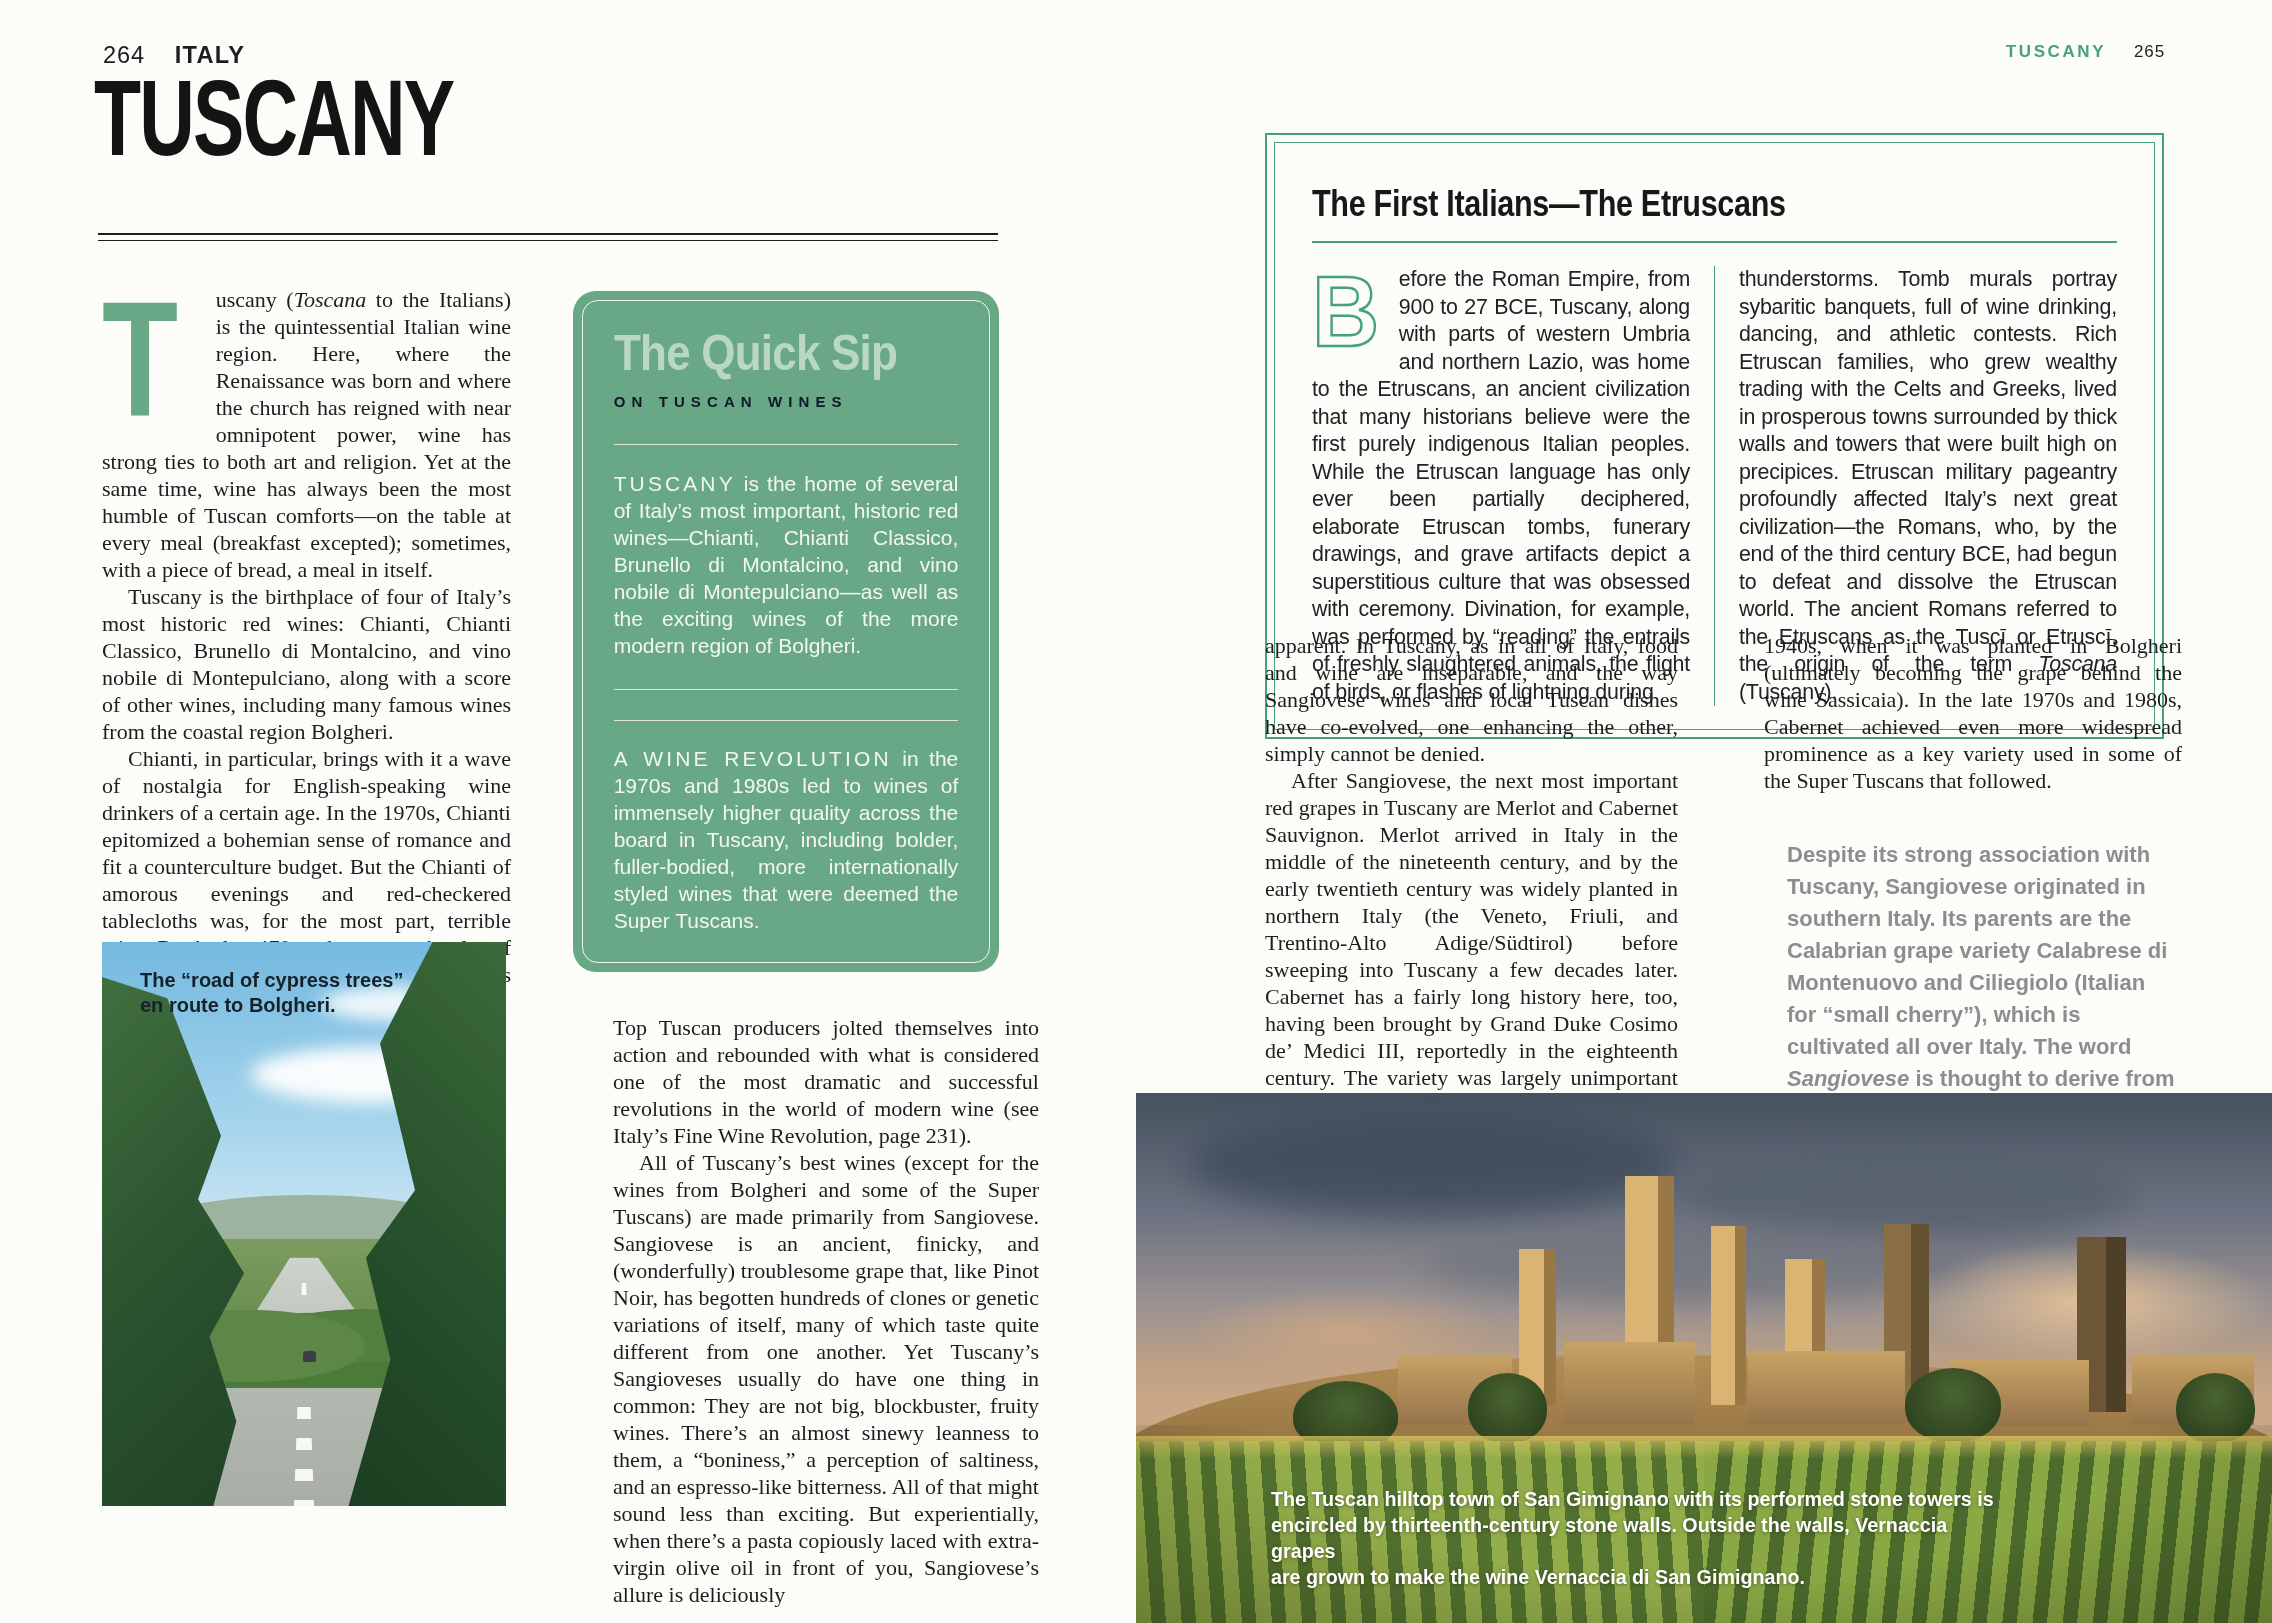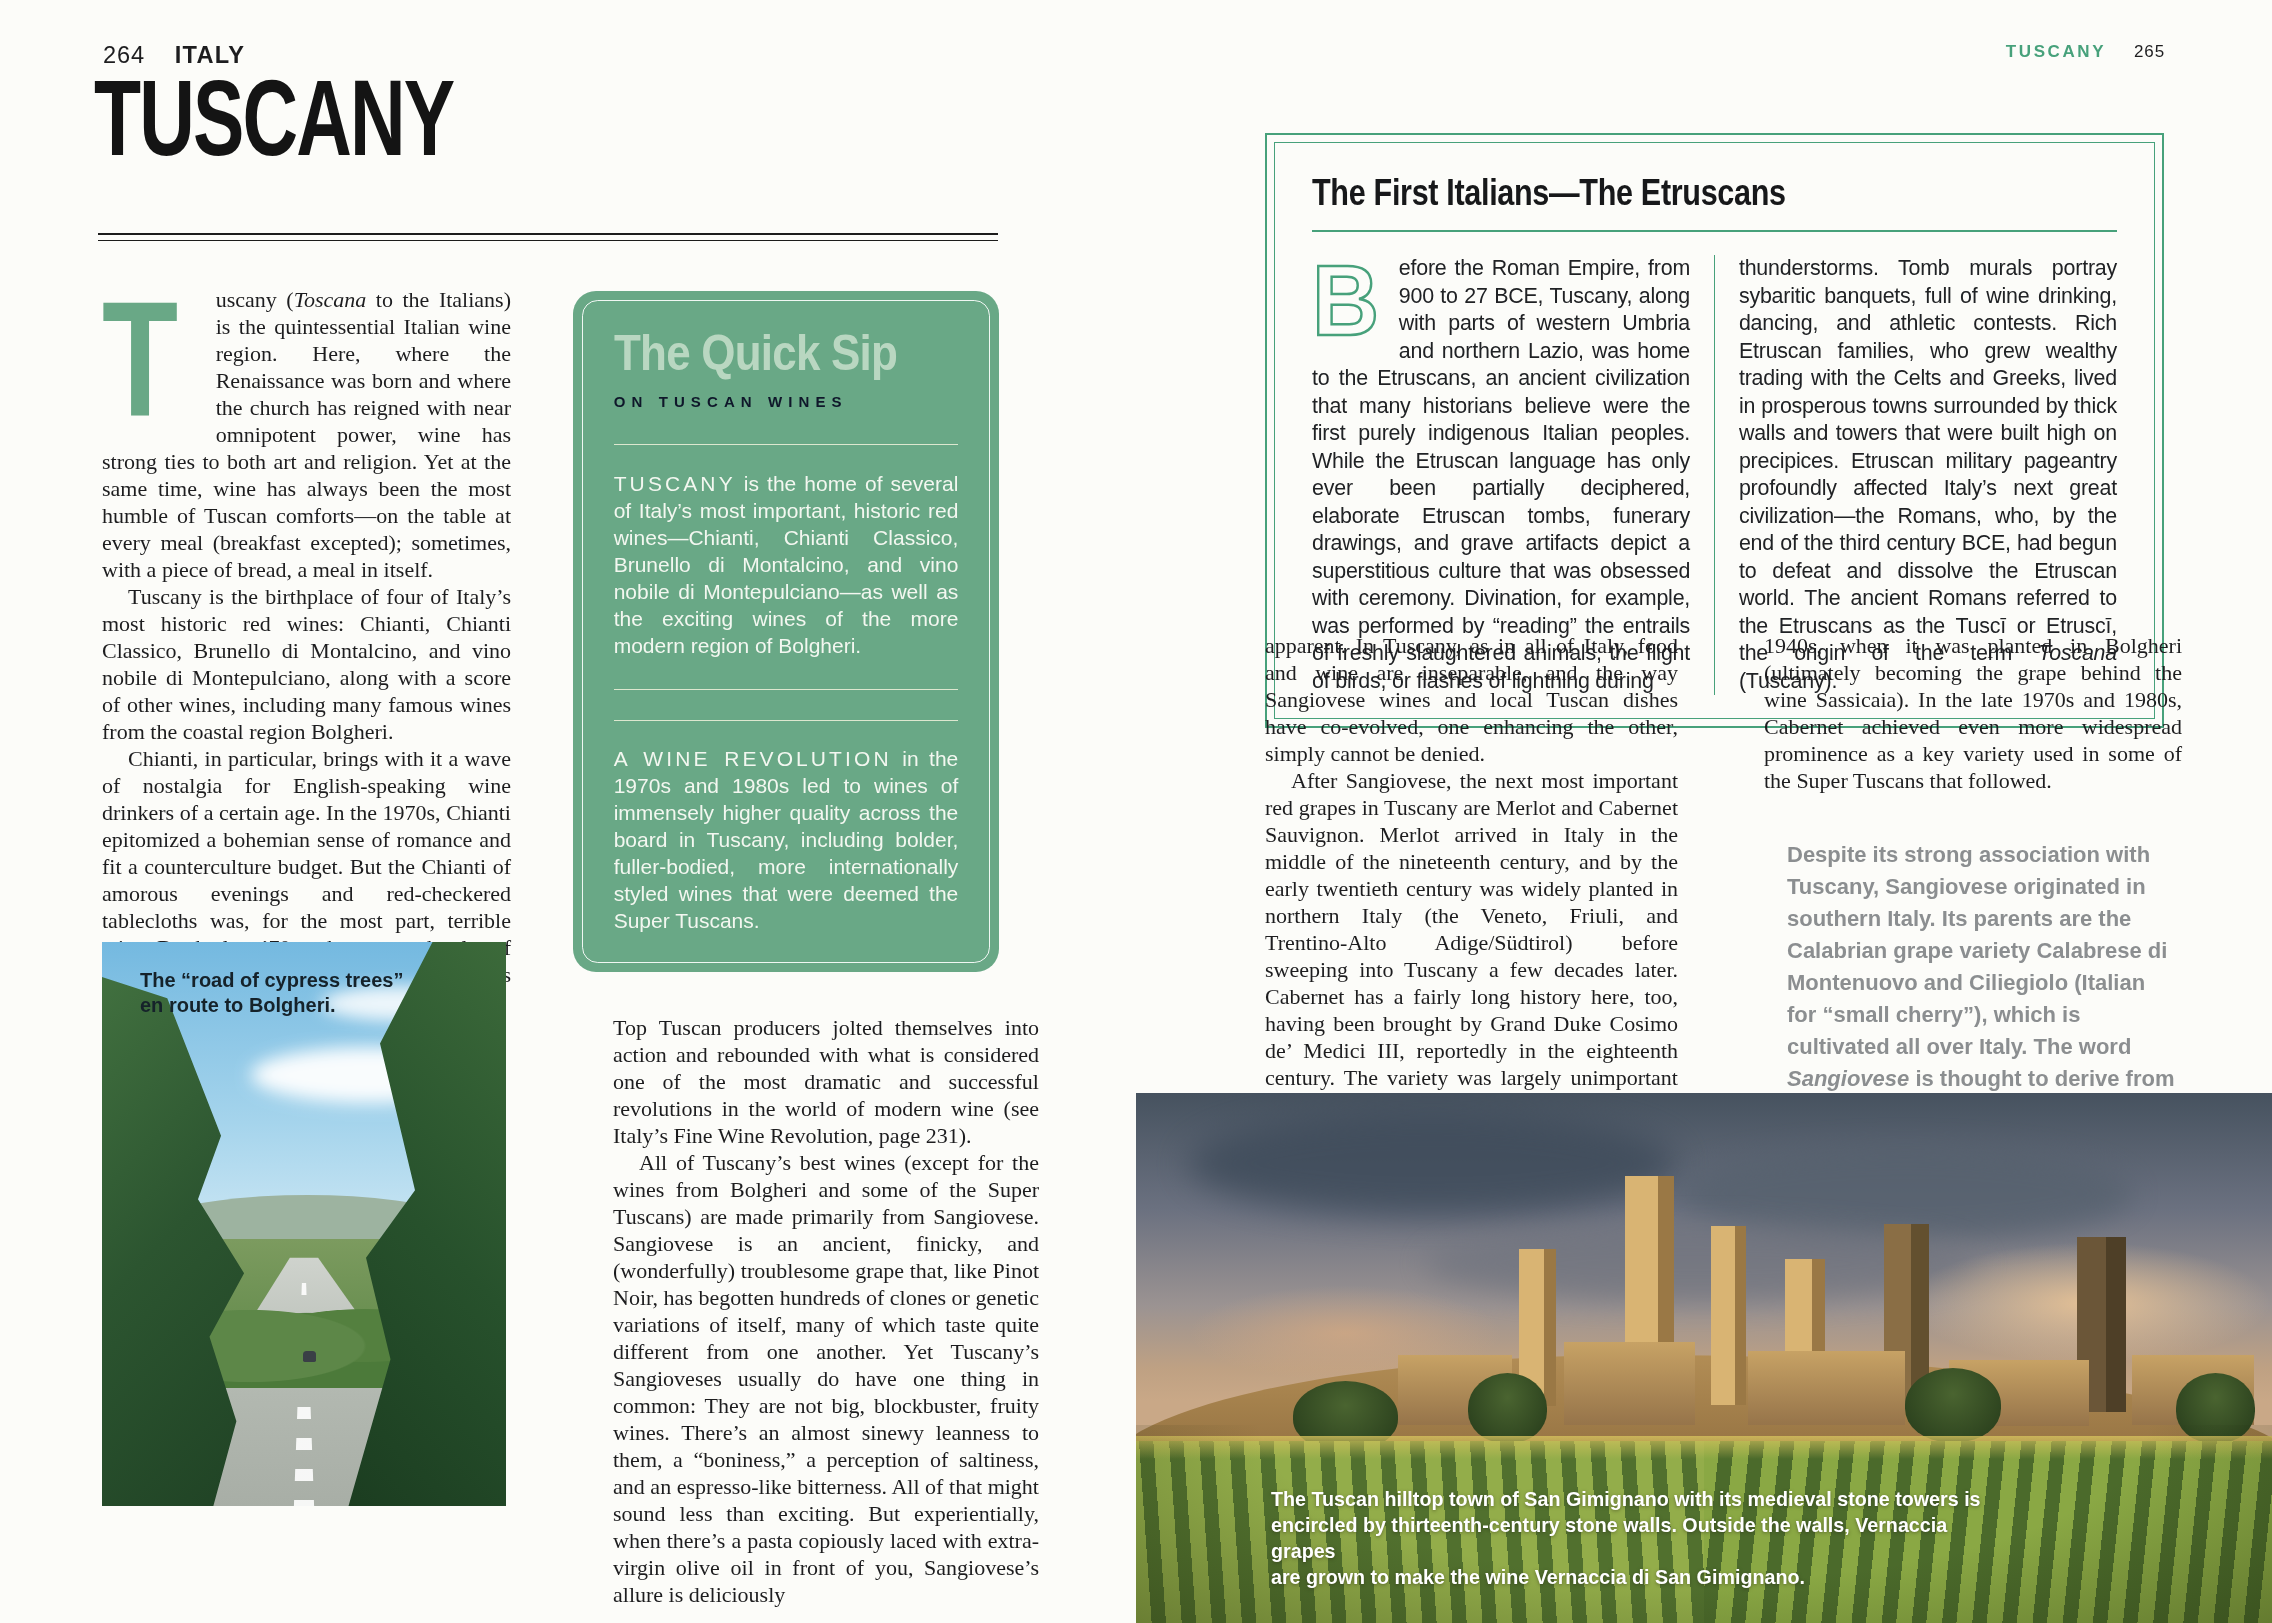--- a/index.html
+++ b/index.html
@@ -62,21 +62,21 @@
     background:linear-gradient(135deg,#41703f 0%,#2c5530 45%,#1e4023 100%);}
   .pl-trees-right{position:absolute;right:0;top:0;width:175px;height:564px;
     clip-path:polygon(58% 0,100% 0,100% 100%,10% 100%,34% 74%,20% 56%,48% 44%,28% 18%);
     background:linear-gradient(225deg,#3c6a3a 0%,#27512c 50%,#1b3c20 100%);}
   .pl-car{position:absolute;left:201px;top:409px;width:13px;height:10.5px;background:#3a3f46;border-radius:3.5px 3.5px 1.7px 1.7px;}
   .pl-caption{position:absolute;left:38px;top:26px;font-family:"Liberation Sans",sans-serif;
     font-weight:700;font-size:20px;line-height:25px;color:#15222a;}
 
   
   .etbox{position:absolute;left:1265px;top:133px;width:899px;border:2.6px solid #47a17b;padding:7px;box-sizing:border-box;background:#fcfcf9;}
-  .etbox .inner2{border:1.7px solid #47a17b;padding:26px 37px 23px;}
+  .etbox .inner2{border:1.7px solid #47a17b;padding:37px 37px 23px;}
   .et-title{margin:3.5px 0 0;font-family:"Liberation Sans",sans-serif;font-weight:700;font-size:36px;line-height:40px;
     letter-spacing:-0.4px;color:#17181a;transform:scaleX(.85);transform-origin:left;white-space:nowrap;}
   .et-rule{border:0;border-top:2.6px solid #47a17b;margin:17.5px 0 0;}
   .et-cols{display:flex;margin-top:23px;}
   .et-col{width:385px;font-family:"Liberation Sans",sans-serif;font-size:21.4px;line-height:27.5px;
     letter-spacing:-0.2px;color:#202225;text-align:justify;}
   .et-col p{margin:0;}
   .et-div{width:1.7px;background:#47a17b;margin:0 23.6px;}
   .dropcap-b{float:left;font-family:"Liberation Sans",sans-serif;font-weight:700;font-size:101px;line-height:82px;
     color:transparent;-webkit-text-stroke:2.6px #47a17b;margin:3.5px 14px 0 0;transform:scaleX(.92);transform-origin:left top;}
@@ -229,20 +229,20 @@
     <div class="bld b5"></div>
     <div class="pr-tree tr4"></div>
     <div class="pr-tree tr1"></div>
     <div class="pr-tree tr2"></div>
     <div class="pr-tree tr3"></div>
     <div class="pr-vineyard"></div>
     <div class="pr-vineyard2"></div>
     <div class="pr-vintop"></div>
     <div class="pr-vignette"></div>
     <figcaption class="pr-caption">
-      <span style="display:block">The Tuscan hilltop town of San Gimignano with its medieval stone towers is</span>
+      <span style="display:block">The Tuscan hilltop town of San Gimignano with its performed stone towers is</span>
       <span style="display:block">encircled by thirteenth-century stone walls. Outside the walls, Vernaccia grapes</span>
       <span style="display:block">are grown to make the wine Vernaccia di San Gimignano.</span>
     </figcaption>
   </figure>
 
 </div>
 
 
 </body></html>

